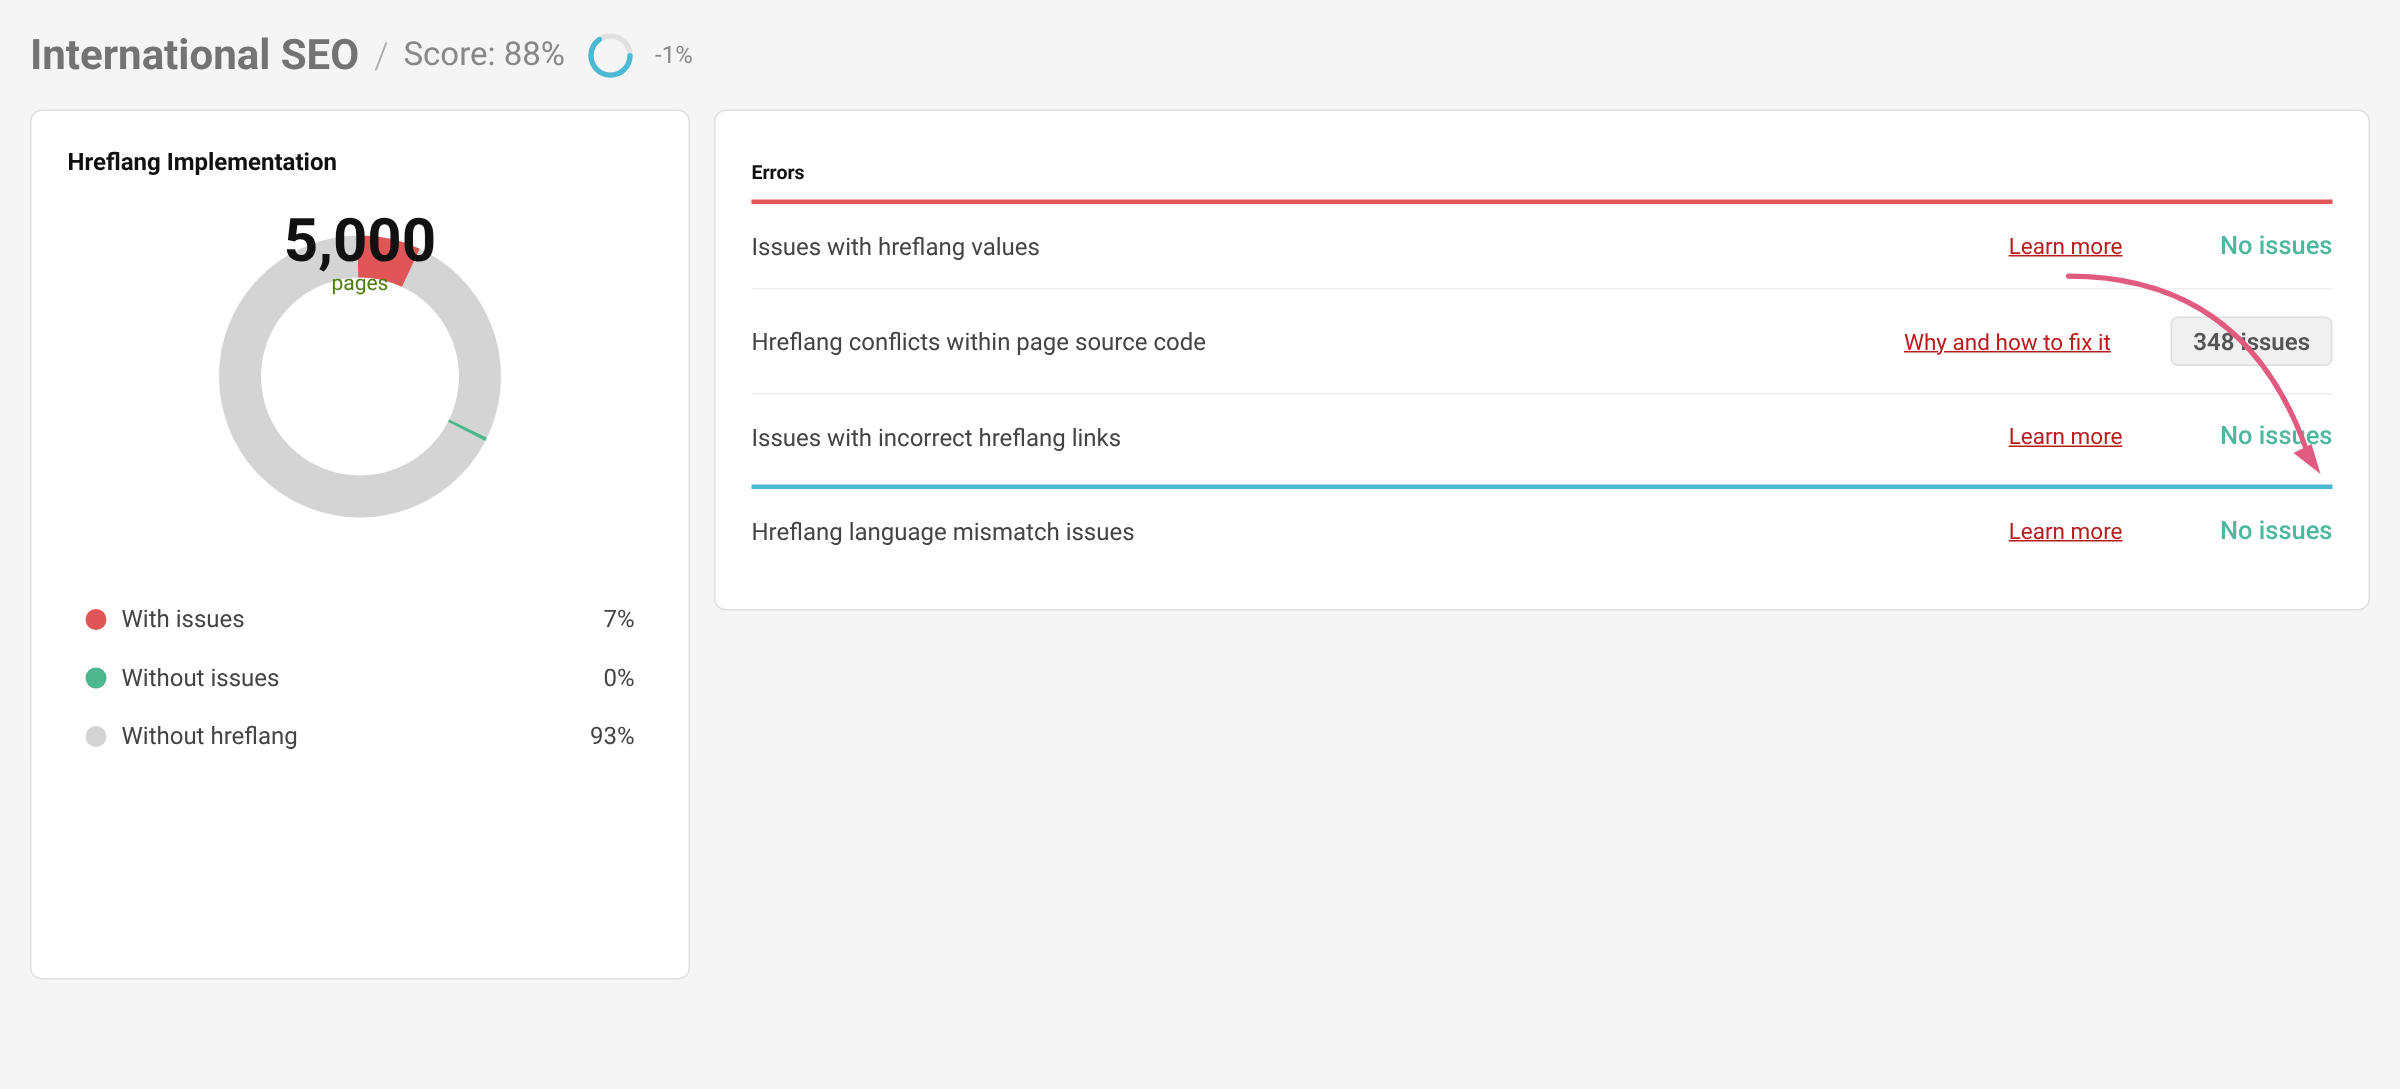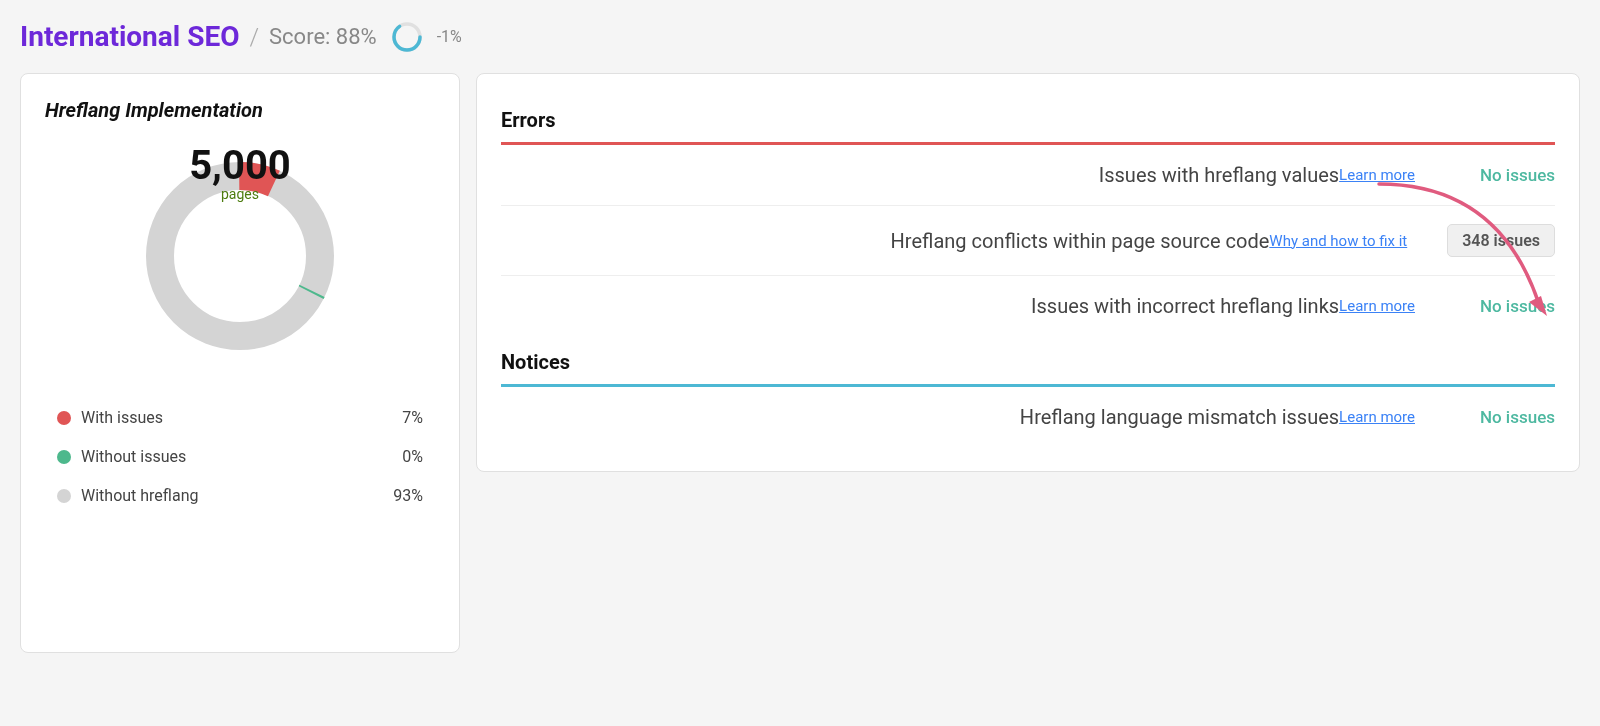--- a/index.html
+++ b/index.html
@@ -11,21 +11,21 @@
     }
     .header {
       display: flex;
       align-items: center;
       gap: 10px;
       margin-bottom: 20px;
     }
     .header-title {
       font-size: 28px;
       font-weight: 700;
-      color: #6d28d9;
+      color: #737373;
     }
     .header-separator {
       font-size: 24px;
       color: #aaa;
       font-weight: 300;
     }
     .header-score {
       font-size: 22px;
       color: #888;
     }
@@ -47,25 +47,24 @@
     }
     .left-card {
       background: #fff;
       border: 1px solid #e0e0e0;
       border-radius: 8px;
       padding: 24px;
       width: 440px;
       min-height: 580px;
     }
     .left-card-title {
-      font-size: 20px;
+      font-size: 16px;
       font-weight: 700;
       margin-bottom: 24px;
       color: #111;
-      font-style: italic;
     }
     .donut-container {
       display: flex;
       justify-content: center;
       margin-bottom: 32px;
       position: relative;
     }
     .donut-center {
       position: absolute;
       text-align: center;
@@ -115,21 +114,21 @@
       flex: 1;
       position: relative;
     }
     .right-card-title {
       font-size: 20px;
       font-weight: 700;
       margin-bottom: 20px;
       color: #111;
     }
     .section-header {
-      font-size: 20px;
+      font-size: 13px;
       font-weight: 700;
       color: #111;
       padding: 10px 0 10px 0;
       margin-bottom: 0;
     }
     .section-divider-red {
       height: 3px;
       background: #e05555;
       margin-bottom: 0;
     }
@@ -142,28 +141,27 @@
       display: flex;
       align-items: center;
       justify-content: space-between;
       padding: 18px 0;
       border-bottom: 1px solid #eee;
     }
     .issue-row:last-child {
       border-bottom: none;
     }
     .issue-name {
-      font-size: 20px;
+      font-size: 16px;
       color: #444;
       flex: 1;
-      text-align: right;
     }
     .issue-link {
       font-size: 15px;
-      color: #3b82f6;
+      color: #b91c1c;
       text-decoration: underline;
       margin-right: 40px;
       cursor: pointer;
       white-space: nowrap;
     }
     .issue-status-no {
       font-size: 17px;
       color: #4db8a0;
       font-weight: 500;
       white-space: nowrap;
@@ -273,21 +271,20 @@
       </div>
 
       <div class="issue-row">
         <span class="issue-name">Issues with incorrect hreflang links</span>
         <a class="issue-link" href="#">Learn more</a>
         <span class="issue-status-no">No issues</span>
       </div>
     </div>
 
     <div class="notices-section">
-      <div class="section-header">Notices</div>
       <div class="section-divider-blue"></div>
 
       <div class="issue-row">
         <span class="issue-name">Hreflang language mismatch issues</span>
         <a class="issue-link" href="#">Learn more</a>
         <span class="issue-status-no">No issues</span>
       </div>
     </div>
   </div>
 

